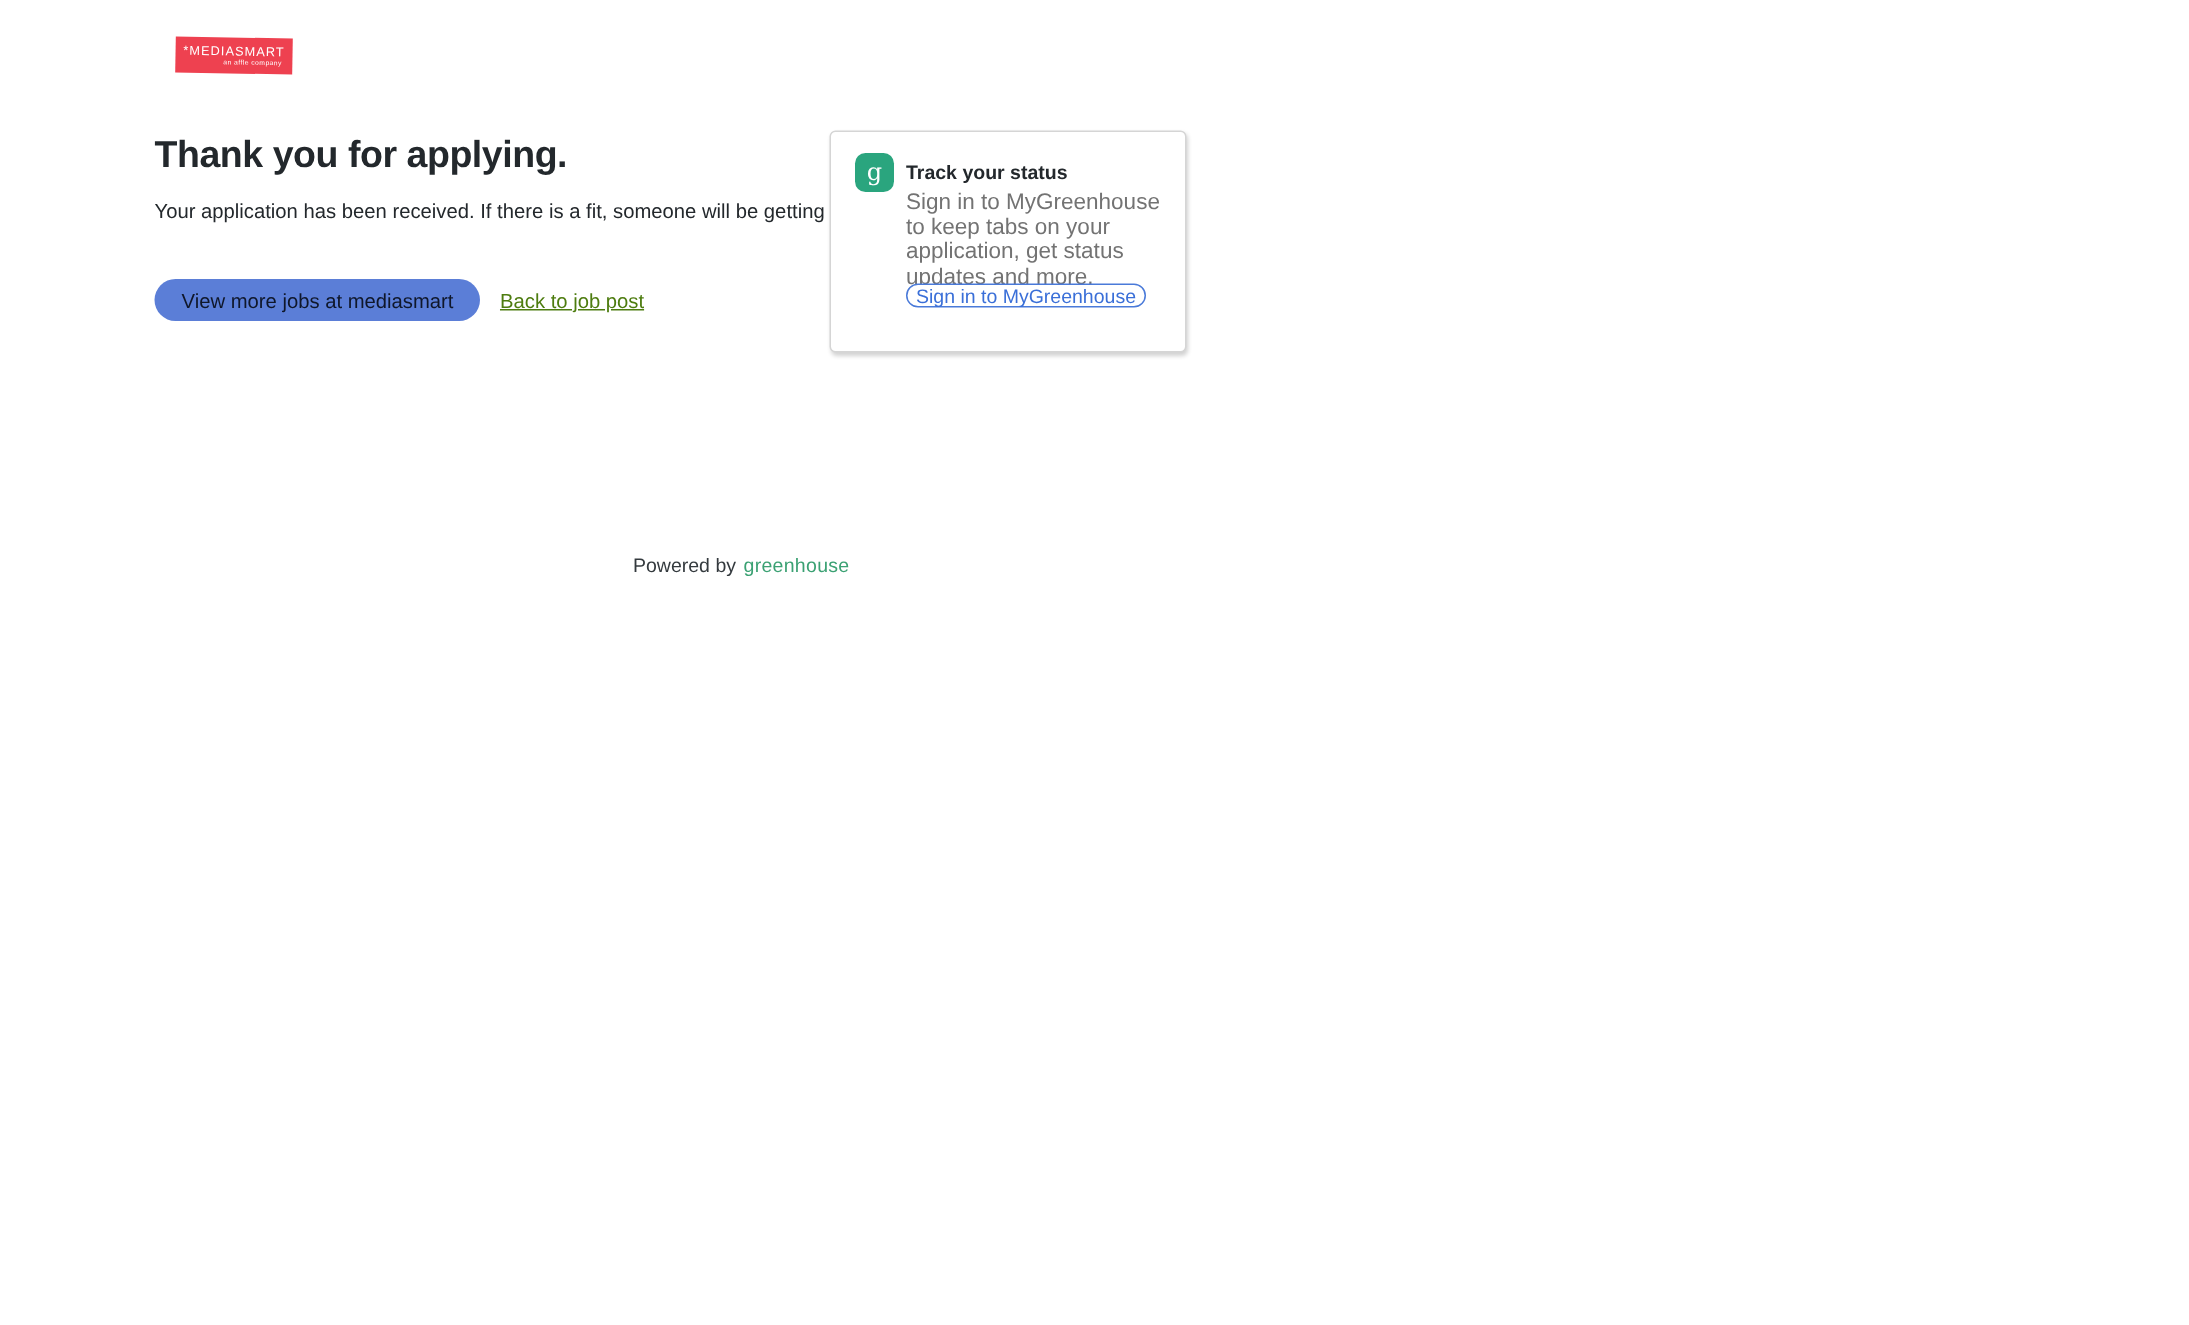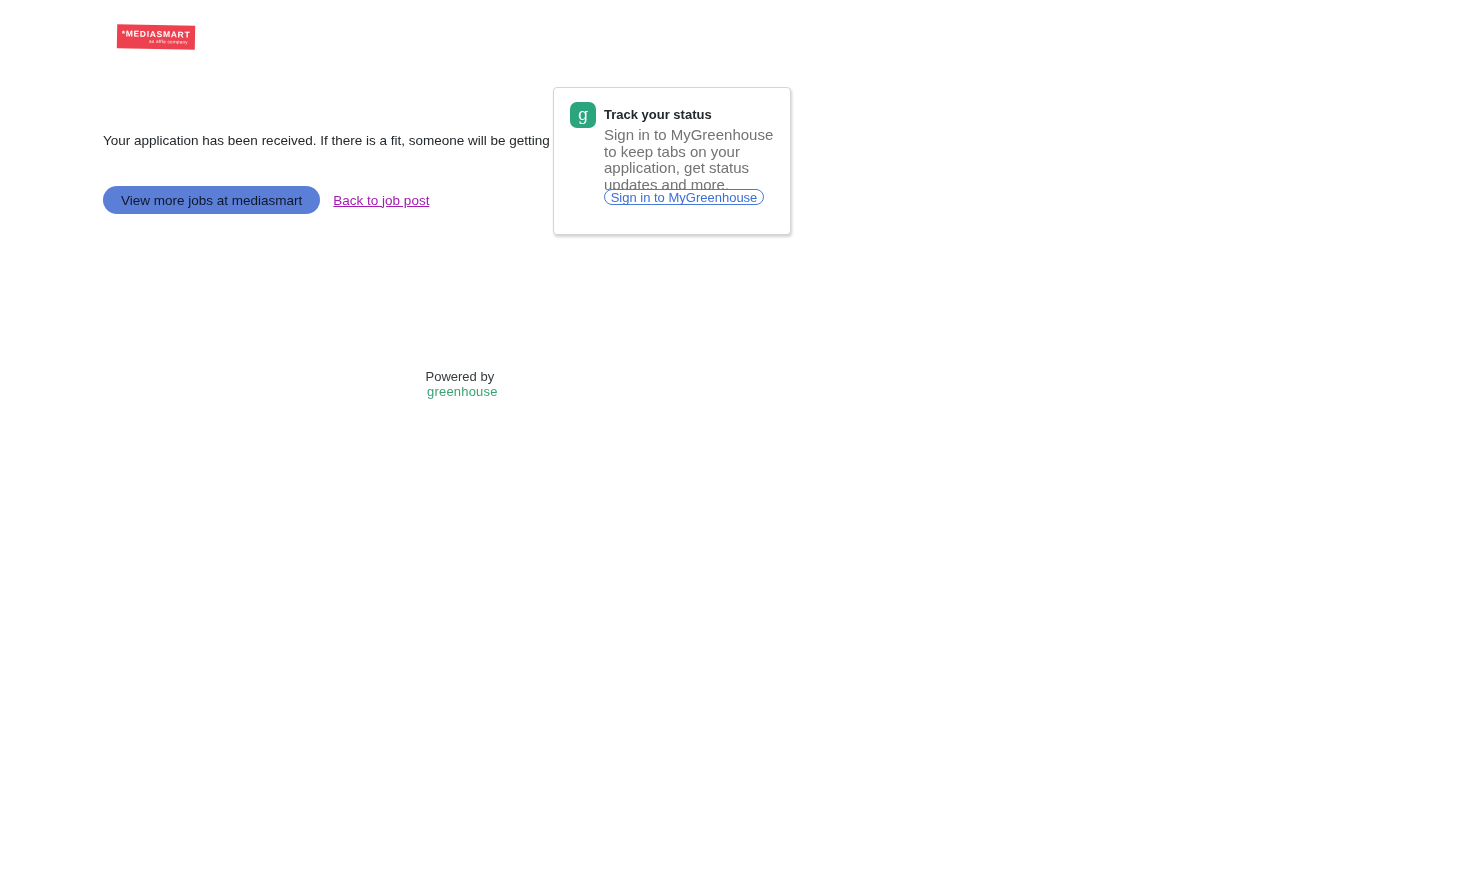--- a/index.html
+++ b/index.html
@@ -7,40 +7,40 @@
   body { font-family: "Liberation Sans", sans-serif; color: #23282c; }
   .page { position: relative; width: 1459px; height: 883px; background: #ffffff; overflow: hidden; }
 
   
   .logo {
     position: absolute; left: 117px; top: 25px; width: 78px; height: 24px;
     background: #ee4150; color: #ffffff; transform: rotate(1deg);
     display: flex; flex-direction: column; align-items: center; justify-content: center;
     cursor: pointer;
   }
-  .logo-main { font-size: 8.5px; font-weight: 700; letter-spacing: 0.7px; line-height: 1; white-space: nowrap; }
+  .logo-main { font-size: 8.5px; font-weight: 400; letter-spacing: 0.7px; line-height: 1; white-space: nowrap; }
   .logo-tag { font-size: 4.5px; line-height: 1; align-self: flex-end; margin: 2px 7px 0 0; letter-spacing: 0.3px; }
 
   
   .heading {
     position: absolute; left: 103px; top: 89px;
     font-size: 25px; font-weight: 800; letter-spacing: -0.3px; color: #23282c;
   }
   .message {
     position: absolute; left: 103px; top: 133px;
     font-size: 13.5px; color: #23282c;
   }
   .actions { position: absolute; left: 103px; top: 186px; display: flex; align-items: center; }
   .btn-primary {
     height: 28px; padding: 0 18px; border: none; border-radius: 15px;
     background: #5b7ed7; color: #0f172a; font-size: 13.5px;
     font-family: "Liberation Sans", sans-serif; cursor: pointer; white-space: nowrap;
   }
   .back-link {
-    margin-left: 13px; font-size: 13.5px; color: #a21caf;
+    margin-left: 13px; font-size: 13.5px; color: #4d7c0f;
     text-decoration: underline; cursor: pointer;
   }
 
   
   .card {
     position: absolute; left: 553px; top: 87px; width: 238px; height: 148px;
     background: #ffffff; border: 1px solid #d5d5d5; border-radius: 4px;
     box-shadow: 1px 2px 3px rgba(0,0,0,0.18);
   }
   .gh-icon {
@@ -52,34 +52,35 @@
   .card-title { position: absolute; left: 50px; top: 19px; font-size: 13px; font-weight: 700; color: #23282c; }
   .card-body  { position: absolute; left: 50px; top: 39px; width: 172px; font-size: 15px; line-height: 16.5px; color: #737373; }
   .card-btn {
     position: absolute; left: 50px; top: 101px; height: 16px; width: 160px;
     background: #ffffff; border: 1px solid #4a7ad9; border-radius: 15px;
     color: #3a6fd8; font-size: 13px; font-family: "Liberation Sans", sans-serif;
     cursor: pointer; white-space: nowrap;
   }
 
   
-  .footer { position: absolute; left: 422px; top: 369px; display: flex; align-items: center; flex-direction: column; }
+  .footer { position: absolute; left: 422px; top: 369px; display: flex; align-items: center; }
   .powered { font-size: 13px; color: #343a3e; }
   .brand   { margin-left: 5px; font-size: 13px; color: #3ba173; letter-spacing: 0.2px; cursor: pointer; }
 </style>
 </head>
 <body>
 
 <div class="page">
 
   <div class="logo">
     <span class="logo-main">*MEDIASMART</span>
     <span class="logo-tag">an affle company</span>
   </div>
 
+  <h1 class="heading">Thank you for applying.</h1>
 
   <p class="message">Your application has been received. If there is a fit, someone will be getting back to you.</p>
 
   <div class="actions">
     <button class="btn-primary">View more jobs at mediasmart</button>
     <a class="back-link">Back to job post</a>
   </div>
 
   <div class="card">
     <div class="gh-icon">g</div>

